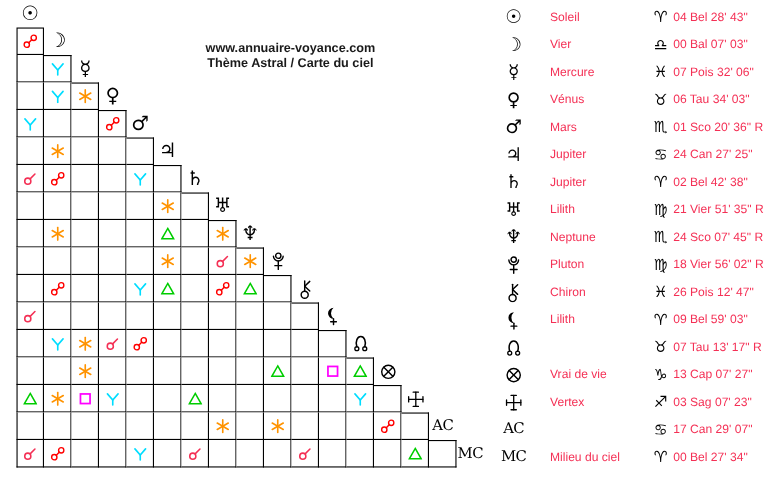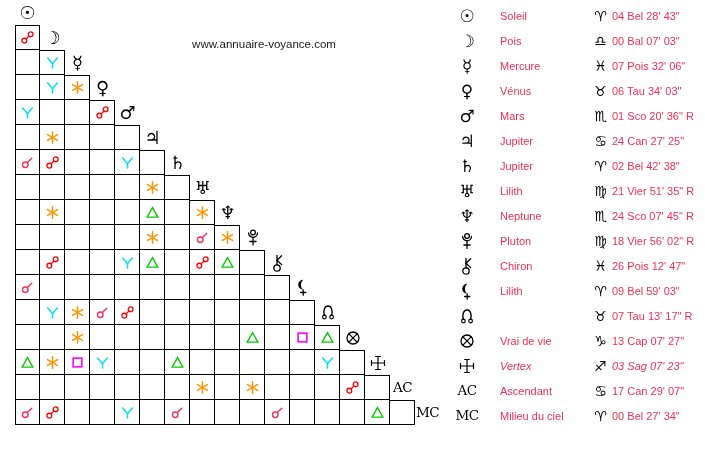--- a/index.html
+++ b/index.html
@@ -1,20 +1,20 @@
 <!DOCTYPE html>
 <html><head>
 <meta charset="utf-8">
 <style>
   html,body{margin:0;padding:0;background:#fff;}
   .stage{position:relative;width:705px;height:450px;background:#fff;overflow:hidden;
          font-family:"Liberation Sans",sans-serif;}
   .title-block{position:absolute;left:158px;top:38px;width:212px;text-align:center;
                color:#1a1a1a;font-size:11.5px;line-height:13.5px;}
-  .title-block span{display:block;}
+  .title-block span{display:block;font-weight:bold;}
   
   .cell{position:absolute;width:25px;height:25px;box-sizing:border-box;
         border-right:1px solid #000;border-bottom:1px solid #000;
         display:flex;align-items:center;justify-content:center;background:#fff;}
   .cell.bl{border-left:1px solid #000;}
   .cell.bt{border-top:1px solid #000;}
   .diag{position:absolute;width:25px;height:25px;display:flex;align-items:center;
         justify-content:center;overflow:visible;}
   .uglyph{font-family:"DejaVu Sans",sans-serif;color:#000;font-size:18px;line-height:1;}
   .acmc{font-family:"DejaVu Serif",serif;color:#000;font-size:13.5px;line-height:1;letter-spacing:-0.5px;text-align:center;}
@@ -31,20 +31,21 @@
   .legend-row .lvalue{position:absolute;left:162px;top:0;height:25px;display:flex;
         align-items:center;font-size:11px;white-space:nowrap;}
   svg{display:block;}
 </style>
 </head>
 <body>
 
 <div class="stage">
   <div class="title-block">
     <span>www.annuaire-voyance.com</span>
+    <span>Thème Astral / Carte du ciel</span>
   </div>
   <div id="aspect-grid">
       <div class="diag" style="left: 15px; top: 0px;">
         <span class="uglyph">☉</span>
       </div>
       <div class="cell bl bt" style="left: 15px; top: 25px;">
         <svg width="13" height="13" viewBox="0 0 14 14">
           <circle fill="none" stroke="#ff0000" stroke-width="1.4" stroke-linecap="round" cx="3.6" cy="10.4" r="2.6"></circle>
           <circle fill="none" stroke="#ff0000" stroke-width="1.4" stroke-linecap="round" cx="10.4" cy="3.6" r="2.6"></circle>
           <line fill="none" stroke="#ff0000" stroke-width="1.4" stroke-linecap="round" x1="5.6" y1="8.4" x2="8.4" y2="5.6"></line>
@@ -505,21 +506,21 @@
         <span class="lname" style="color: rgb(244, 48, 85);">Soleil</span>
         <span class="lsign">
           <span class="uglyph">♈</span>
         </span>
         <span class="lvalue" style="color: rgb(244, 48, 85);">04 Bel 28' 43"</span>
       </div>
       <div class="legend-row" style="top: 28.5px;">
         <span class="licon">
           <span class="uglyph">☽</span>
         </span>
-        <span class="lname" style="color: rgb(244, 48, 85);">Pois</span>
+        <span class="lname" style="color: rgb(244, 48, 85);">Vier</span>
         <span class="lsign">
           <span class="uglyph">♎</span>
         </span>
         <span class="lvalue" style="color: rgb(244, 48, 85);">00 Bal 07' 03"</span>
       </div>
       <div class="legend-row" style="top: 53.5px;">
         <span class="licon">
           <span class="uglyph">☿</span>
         </span>
         <span class="lname" style="color: rgb(244, 48, 85);">Mercure</span>
@@ -652,42 +653,41 @@
             <line fill="none" stroke="#000000" stroke-width="1.3" stroke-linecap="round" x1="3.9" y1="3.9" x2="12.1" y2="12.1"></line>
             <line fill="none" stroke="#000000" stroke-width="1.3" stroke-linecap="round" x1="12.1" y1="3.9" x2="3.9" y2="12.1"></line>
           </svg>
         </span>
         <span class="lname" style="color: rgb(244, 48, 85);">Vrai de vie</span>
         <span class="lsign">
           <span class="uglyph">♑</span>
         </span>
         <span class="lvalue" style="color: rgb(244, 48, 85);">13 Cap 07' 27"</span>
       </div>
-      <div class="legend-row" style="top: 353.5px; font-style: italic;">
+      <div class="legend-row" style="top: 353.5px;">
         <span class="licon">
           <svg width="16" height="16" viewBox="0 0 16 16">
             <line fill="none" stroke="#000000" stroke-width="1.2" stroke-linecap="round" x1="1.5" y1="8" x2="14.5" y2="8"></line>
             <line fill="none" stroke="#000000" stroke-width="1.2" stroke-linecap="round" x1="8" y1="1.5" x2="8" y2="14.5"></line>
             <line fill="none" stroke="#000000" stroke-width="1.2" stroke-linecap="round" x1="1.5" y1="5.6" x2="1.5" y2="10.4"></line>
             <line fill="none" stroke="#000000" stroke-width="1.2" stroke-linecap="round" x1="14.5" y1="5.6" x2="14.5" y2="10.4"></line>
             <line fill="none" stroke="#000000" stroke-width="1.2" stroke-linecap="round" x1="5.6" y1="1.5" x2="10.4" y2="1.5"></line>
             <line fill="none" stroke="#000000" stroke-width="1.2" stroke-linecap="round" x1="5.6" y1="14.5" x2="10.4" y2="14.5"></line>
           </svg>
         </span>
         <span class="lname" style="color: rgb(244, 48, 85);">Vertex</span>
         <span class="lsign">
           <span class="uglyph">♐</span>
         </span>
         <span class="lvalue" style="color: rgb(244, 48, 85);">03 Sag 07' 23"</span>
       </div>
       <div class="legend-row" style="top: 378.5px;">
         <span class="licon">
           <span class="acmc">AC</span>
         </span>
-        <span class="lname" style="color: rgb(244, 48, 85);">Ascendant</span>
         <span class="lsign">
           <span class="uglyph">♋</span>
         </span>
         <span class="lvalue" style="color: rgb(244, 48, 85);">17 Can 29' 07"</span>
       </div>
       <div class="legend-row" style="top: 403.5px;">
         <span class="licon">
           <span class="acmc">MC</span>
         </span>
         <span class="lname" style="color: rgb(244, 48, 85);">Milieu du ciel</span>

